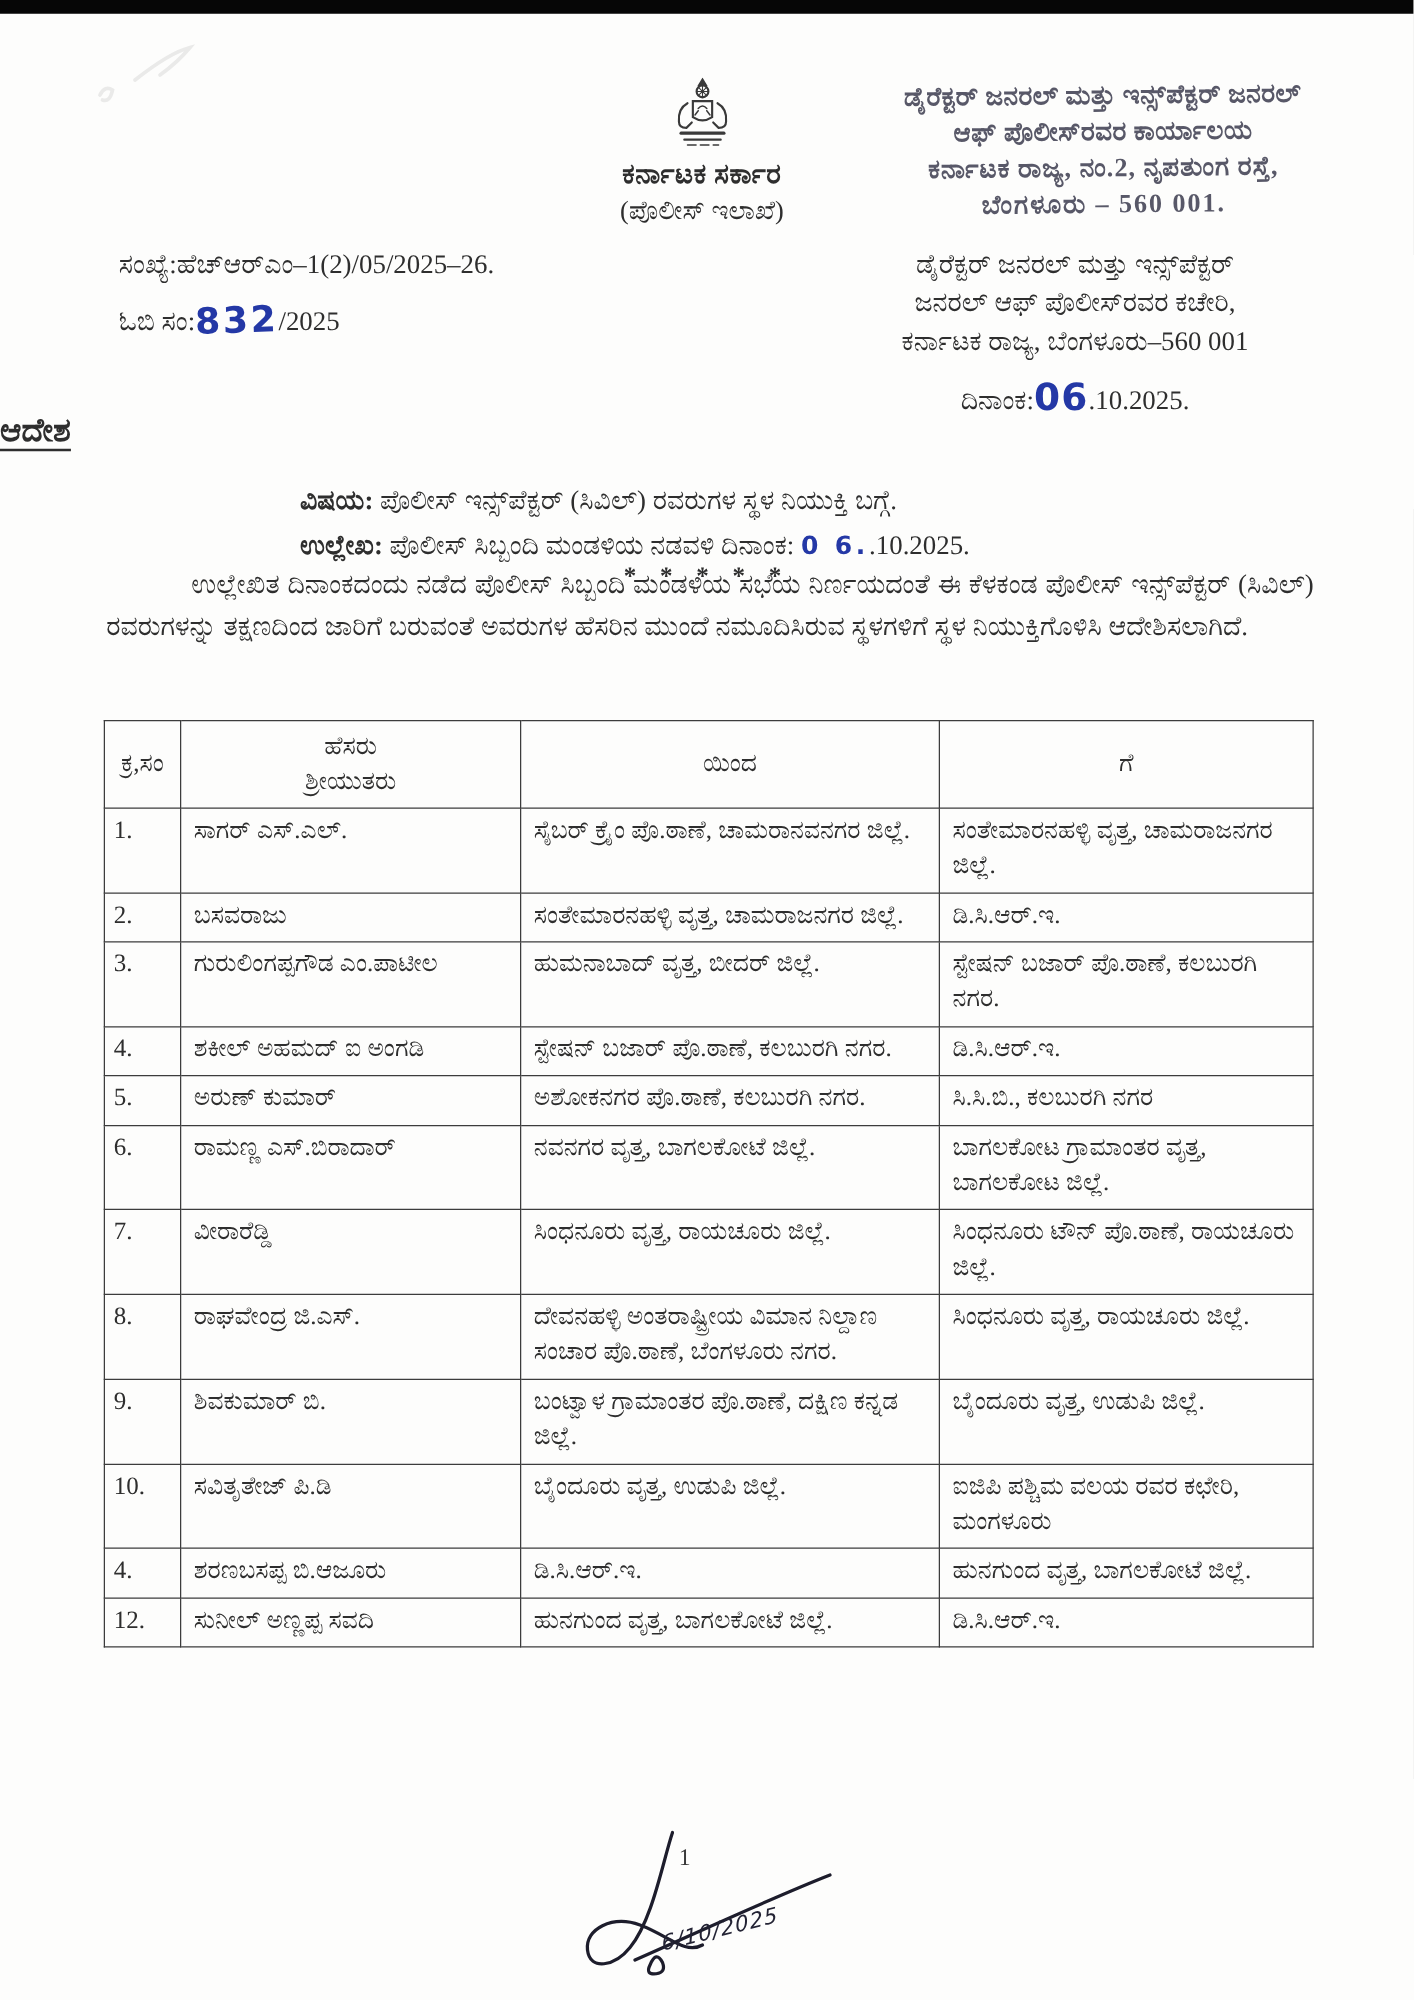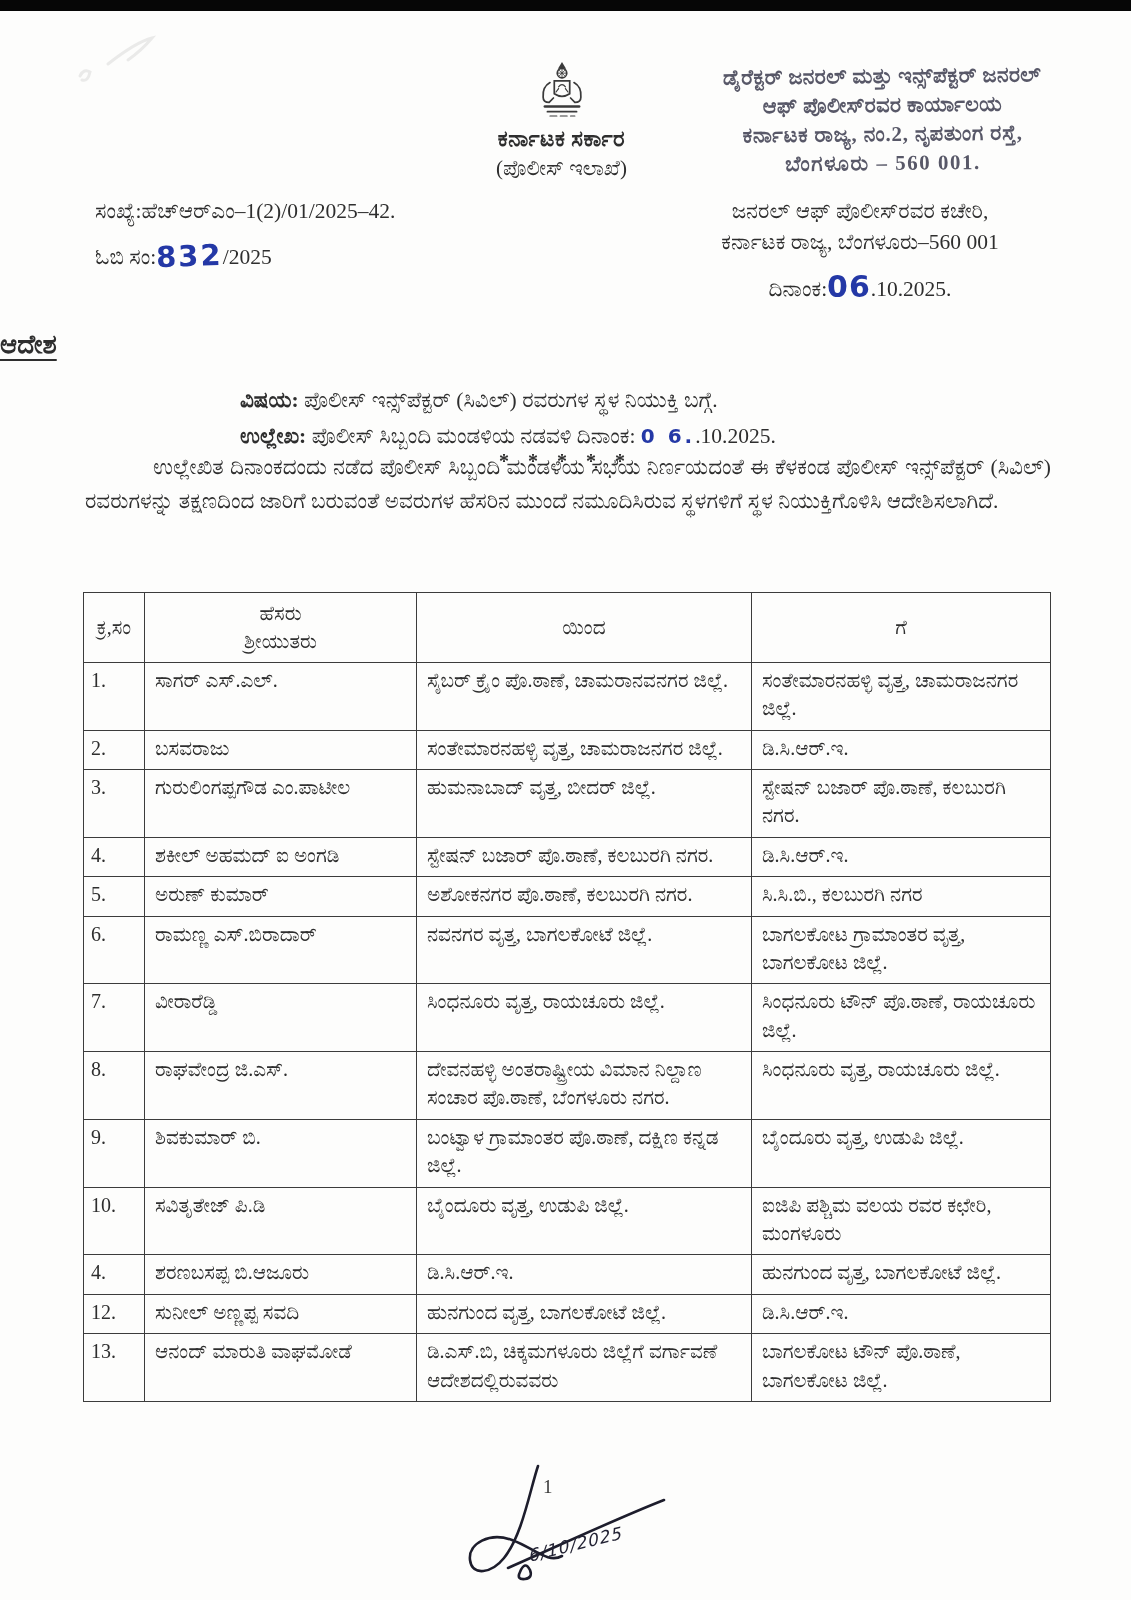--- a/index.html
+++ b/index.html
@@ -53,21 +53,21 @@
   .stars { position:absolute; left:0; top:450px; width:100%; text-align:center;
            font-size:20px; letter-spacing:7px; font-weight:bold; }
 
   .body-para {
     position:absolute; left:85px; top:450px; width:966px;
     font-size:21.5px; line-height:1.6; text-align:justify; text-indent:68px;
   }
 
   
   table.order-table {
-    position:absolute; left:83px; top:592px; width:967px;
+    position:absolute; left:83px; top:576px; width:967px;
     border-collapse:collapse; table-layout:fixed;
     font-size:20px; line-height:1.42;
   }
   .order-table th, .order-table td {
     border:1.6px solid #3c3c3c; padding:3px 10px 7px; vertical-align:top;
     word-wrap:break-word;
   }
   .order-table th { font-weight:normal; text-align:center; vertical-align:middle; padding:6px 4px; }
   .order-table td.sl-cell { padding-left:7px; }
 
@@ -111,27 +111,28 @@
   </div>
 
   <div class="stamp-block">
     <div class="line-1">ಡೈರೆಕ್ಟರ್ ಜನರಲ್ ಮತ್ತು ಇನ್ಸ್‌ಪೆಕ್ಟರ್ ಜನರಲ್</div>
     <div class="line-2">ಆಫ್ ಪೊಲೀಸ್‌ರವರ ಕಾರ್ಯಾಲಯ</div>
     <div class="line-3">ಕರ್ನಾಟಕ ರಾಜ್ಯ, ನಂ.2, ನೃಪತುಂಗ ರಸ್ತೆ,</div>
     <div class="line-4">ಬೆಂಗಳೂರು – 560 001.</div>
   </div>
 
   <div class="num-block">
-    <div>ಸಂಖ್ಯೆ:ಹೆಚ್‌ಆರ್‌ಎಂ–1(2)/01/2025–42.</div>
+    <div>ಸಂಖ್ಯೆ:ಹೆಚ್‌ಆರ್‌ಎಂ–1(2)/05/2025–26.</div>
     <div class="ob-line">
       <span>ಓಬಿ ಸಂ:</span><span class="hand-blue ob-num">832</span><span>/2025</span>
     </div>
   </div>
 
   <div class="office-block">
+    <div>ಡೈರೆಕ್ಟರ್ ಜನರಲ್ ಮತ್ತು ಇನ್ಸ್‌ಪೆಕ್ಟರ್</div>
     <div>ಜನರಲ್ ಆಫ್ ಪೊಲೀಸ್‌ರವರ ಕಚೇರಿ,</div>
     <div>ಕರ್ನಾಟಕ ರಾಜ್ಯ, ಬೆಂಗಳೂರು–560 001</div>
     <div class="date-line">
       <span>ದಿನಾಂಕ:</span><span class="hand-blue date-num">06</span><span>.10.2025.</span>
     </div>
   </div>
 
   <div class="order-title">
     <span>ಆದೇಶ</span>
   </div>
@@ -246,26 +247,20 @@
           <td>ಹುನಗುಂದ ವೃತ್ತ, ಬಾಗಲಕೋಟೆ ಜಿಲ್ಲೆ.</td>
         </tr>
 
         <tr>
           <td class="sl-cell">12.</td>
           <td>ಸುನೀಲ್ ಅಣ್ಣಪ್ಪ ಸವದಿ</td>
           <td>ಹುನಗುಂದ ವೃತ್ತ, ಬಾಗಲಕೋಟೆ ಜಿಲ್ಲೆ.</td>
           <td>ಡಿ.ಸಿ.ಆರ್.ಇ.</td>
         </tr>
 
-        <tr>
-          <td class="sl-cell">13.</td>
-          <td>ಆನಂದ್ ಮಾರುತಿ ವಾಘಮೋಡೆ</td>
-          <td>ಡಿ.ಎಸ್.ಬಿ, ಚಿಕ್ಕಮಗಳೂರು ಜಿಲ್ಲೆಗೆ ವರ್ಗಾವಣೆ ಆದೇಶದಲ್ಲಿರುವವರು</td>
-          <td>ಬಾಗಲಕೋಟ ಟೌನ್ ಪೊ.ಠಾಣೆ, ಬಾಗಲಕೋಟ ಜಿಲ್ಲೆ.</td>
-        </tr>
       </tbody>
   </table>
 
   <div class="page-number">1</div>
 
   <div class="signature">
     <svg width="240" height="130" viewBox="0 0 240 130">
       <g fill="none" stroke="#1d1d2c" stroke-width="2.6" stroke-linecap="round">
         <path d="M88,14 C80,38 72,84 54,106 C42,121 22,125 20,108 C18,91 40,80 62,88 C84,96 98,112 112,104"></path>
         <path d="M58,116 C108,94 168,66 214,48"></path>

